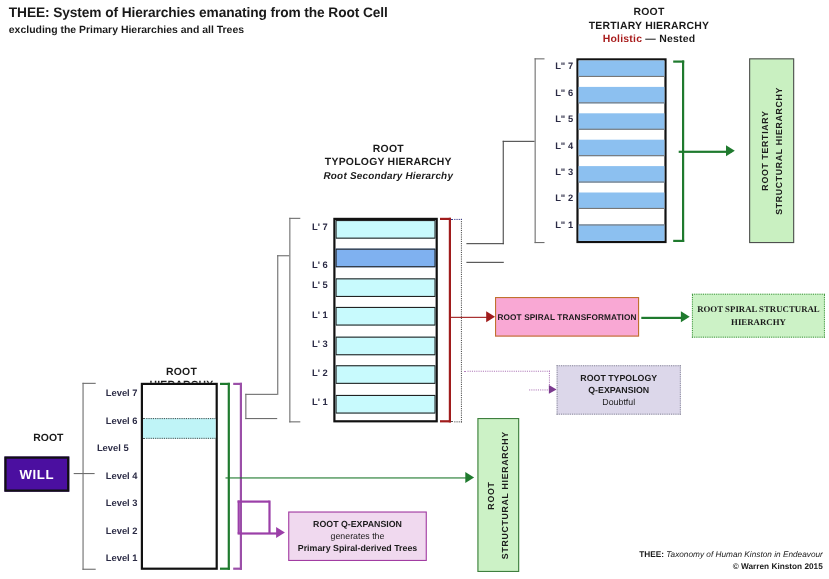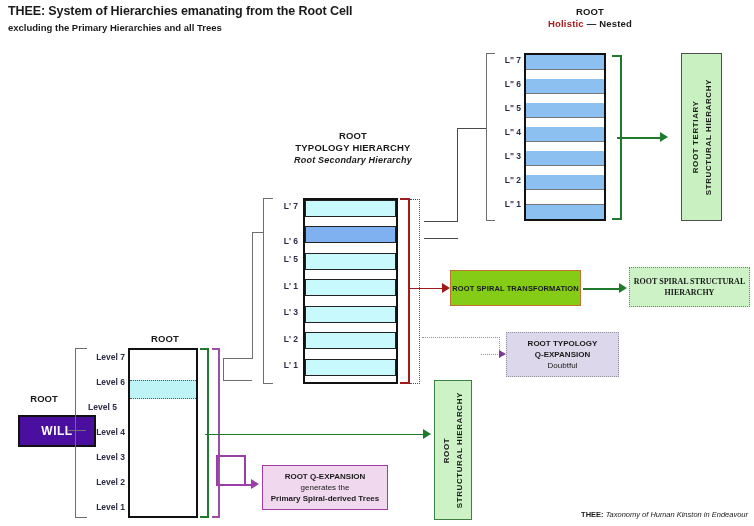--- a/index.html
+++ b/index.html
@@ -40,21 +40,21 @@
   #credits{right:6px;bottom:6px;text-align:right;font-size:7.5px;line-height:11px;font-weight:bold;}
   #credits .ital{font-style:italic;font-weight:normal;}
 </style>
 </head>
 <body>
 
 <div class="abs" id="main-title">THEE:  System of  Hierarchies emanating from the Root Cell</div>
 <div class="abs" id="sub-title">excluding the Primary Hierarchies and all Trees</div>
 
 <div class="abs" style="left:14px;top:393px;width:60px;font-size:9.5px;font-weight:bold;text-align:center;">ROOT</div>
-<div class="abs box" id="will-box" style="left:18px;top:415px;width:78px;height:32px;background:#4b0fa0;color:#fff;border:2px solid #111;font-size:12px;letter-spacing:0.5px;">
+<div class="abs box" id="will-box" style="left:4px;top:415px;width:59px;height:32px;background:#4b0fa0;color:#fff;border:2px solid #111;font-size:12px;letter-spacing:0.5px;">
   <span>WILL</span>
 </div>
 
 <div class="abs hline" style="left:67px;top:430px;width:19px;border-top-width:1.3px;border-color:#6e6e6e;"></div>
 
 <div class="abs blk-title" style="left:110px;top:333px;width:110px;">
   <div>ROOT</div>
   <div>HIERARCHY</div>
   <div class="red">Holistic</div>
 </div>
@@ -128,20 +128,21 @@
 <div class="abs hline" style="left:481px;top:354px;width:19px;border-top-width:1.4px;border-top-style:dotted;border-color:#b481bd;"></div>
 <div class="abs" style="left:499px;top:350px;width:0;height:0;border-left:7px solid #7b3a8f;border-top:4px solid transparent;border-bottom:4px solid transparent;"></div>
 
 <div class="abs hline" style="left:424px;top:221px;width:34px;border-top-width:1.4px;border-top-style:solid;border-color:#4a4a4a;"></div>
 <div class="abs hline" style="left:424px;top:238px;width:34px;border-top-width:1.4px;border-top-style:solid;border-color:#4a4a4a;"></div>
 <div class="abs vline" style="left:457px;top:128px;height:94px;border-left-width:1.4px;border-color:#4a4a4a;"></div>
 <div class="abs hline" style="left:457px;top:128px;width:29px;border-top-width:1.4px;border-color:#4a4a4a;"></div>
 
 <div class="abs blk-title" style="left:500px;top:6px;width:180px;">
   <div>ROOT</div>
+  <div>TERTIARY HIERARCHY</div>
   <div><span class="red">Holistic</span><span> — Nested</span></div>
 </div>
 
 <div class="abs lbracket" style="left:486px;top:53px;width:9px;height:168px;"></div>
 
 <div class="abs" style="left:489px;top:53px;width:32px;height:168px;">
   <div class="abs lvl-lbl" style="left:0;top:2px;width:32px;">L" 7</div>
   <div class="abs lvl-lbl" style="left:0;top:26px;width:32px;">L" 6</div>
   <div class="abs lvl-lbl" style="left:0;top:50px;width:32px;">L" 5</div>
   <div class="abs lvl-lbl" style="left:0;top:74px;width:32px;">L" 4</div>
@@ -165,21 +166,21 @@
 <div class="abs hline" style="left:617px;top:137px;width:48px;border-top-width:2px;border-color:#1f7a2e;"></div>
 <div class="abs" style="left:660px;top:132px;width:0;height:0;border-left:8px solid #1f7a2e;border-top:5px solid transparent;border-bottom:5px solid transparent;"></div>
 
 <div class="abs box" style="left:681px;top:53px;width:41px;height:168px;background:#c9f0c1;border:1.3px solid #4f4f4f;flex-direction:column;">
   <div class="vert" style="letter-spacing:0.6px;line-height:13px;text-align:center;">
     <span>ROOT  TERTIARY</span><br>
     <span>STRUCTURAL HIERARCHY</span>
   </div>
 </div>
 
-<div class="abs box" style="left:450px;top:270px;width:131px;height:36px;background:#84cc16;border:1.4px solid #c0722e;">
+<div class="abs box" style="left:450px;top:270px;width:131px;height:36px;background:#f9a8d4;border:1.4px solid #c0722e;">
   <span style="font-size:7.5px;letter-spacing:0.1px;">ROOT SPIRAL TRANSFORMATION</span>
 </div>
 <div class="abs hline" style="left:583px;top:288px;width:40px;border-top-width:2px;border-color:#1f7a2e;"></div>
 <div class="abs" style="left:619px;top:283px;width:0;height:0;border-left:8px solid #1f7a2e;border-top:5px solid transparent;border-bottom:5px solid transparent;"></div>
 
 <div class="abs box" style="left:629px;top:267px;width:121px;height:40px;background:#ccf2c6;border:1.6px dotted #4a9a4a;flex-direction:column;font-family:Liberation Serif, serif;">
   <div style="line-height:11px;">
     <span>ROOT SPIRAL STRUCTURAL</span><br>
     <span>HIERARCHY</span>
   </div>
@@ -214,13 +215,14 @@
     <span>ROOT Q-EXPANSION</span><br>
     <span style="font-weight:normal;">generates the</span><br>
     <span>Primary Spiral-derived Trees</span>
   </div>
 </div>
 
 <div class="abs" id="credits">
   <div>
     <span>THEE:</span><span class="ital"> Taxonomy of Human Kinston in Endeavour</span>
   </div>
+  <div>© Warren Kinston 2015</div>
 </div>
 
 </body></html>

